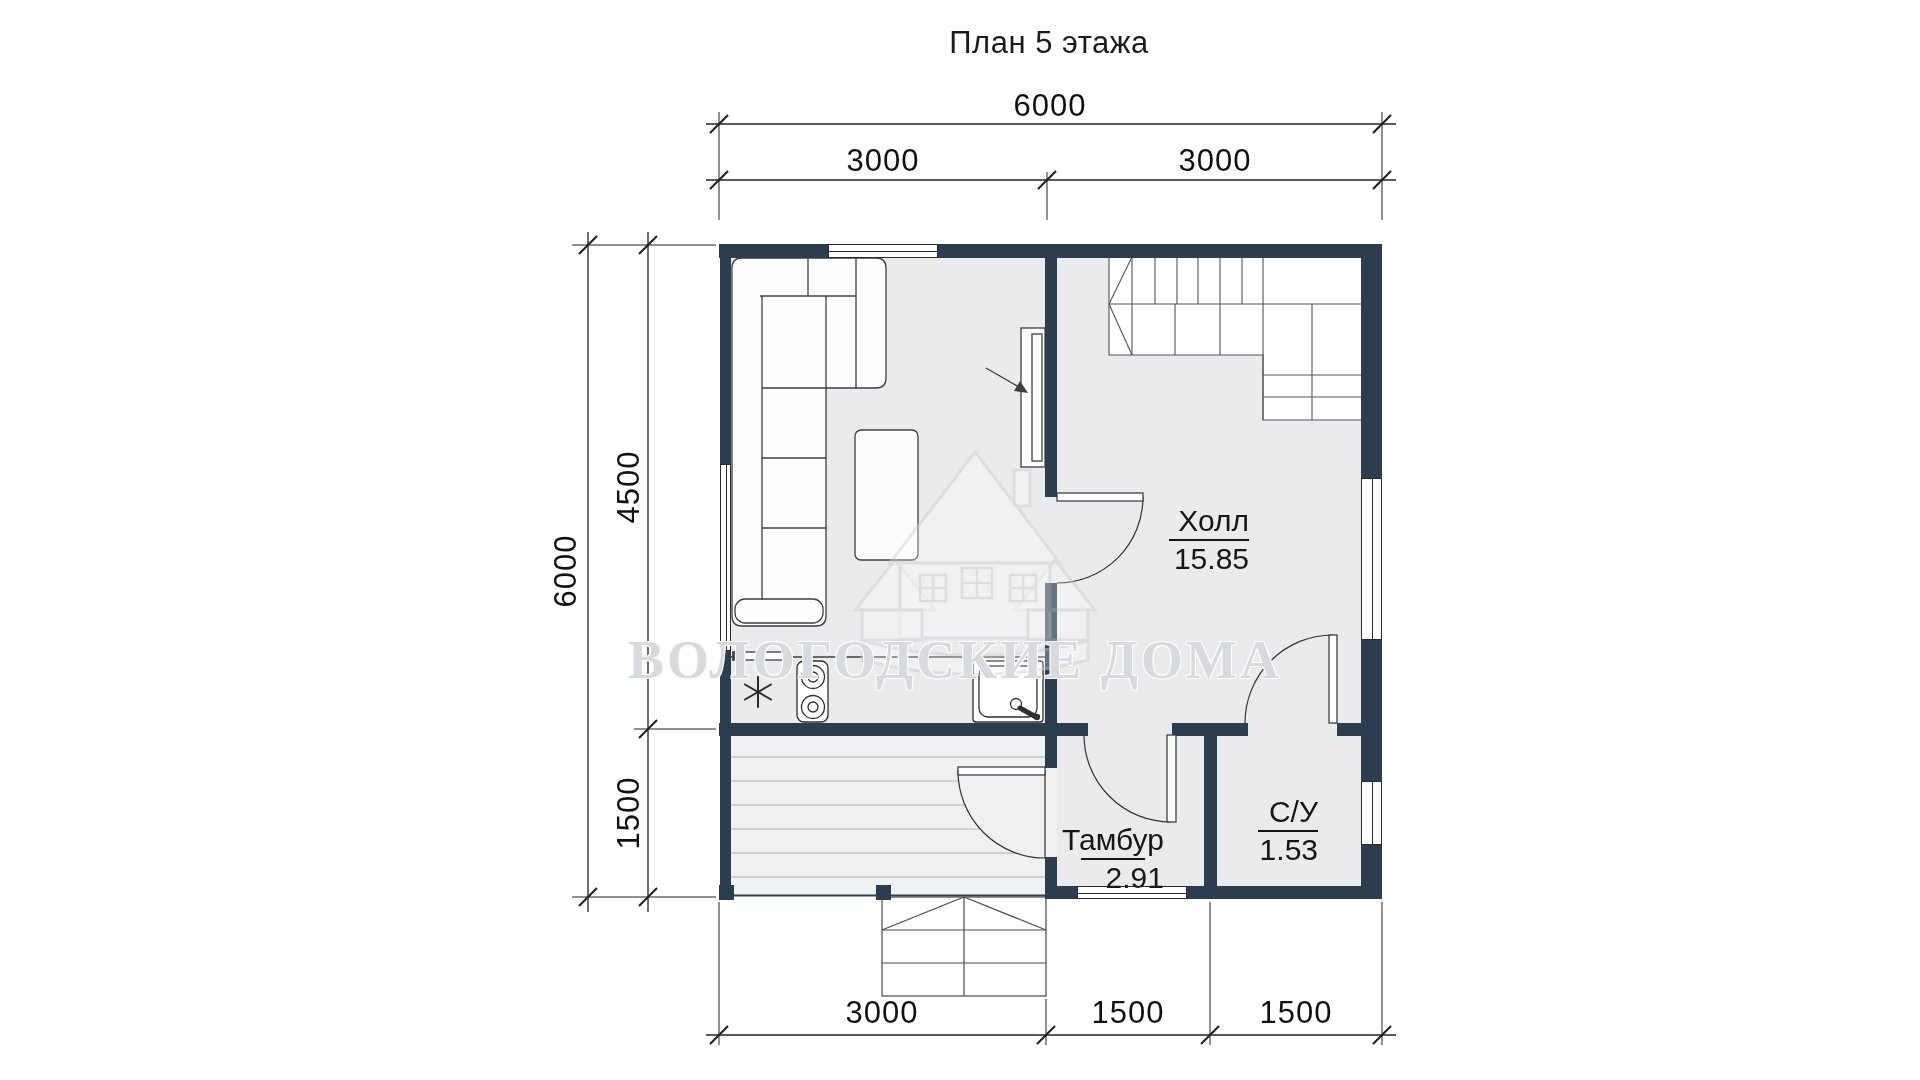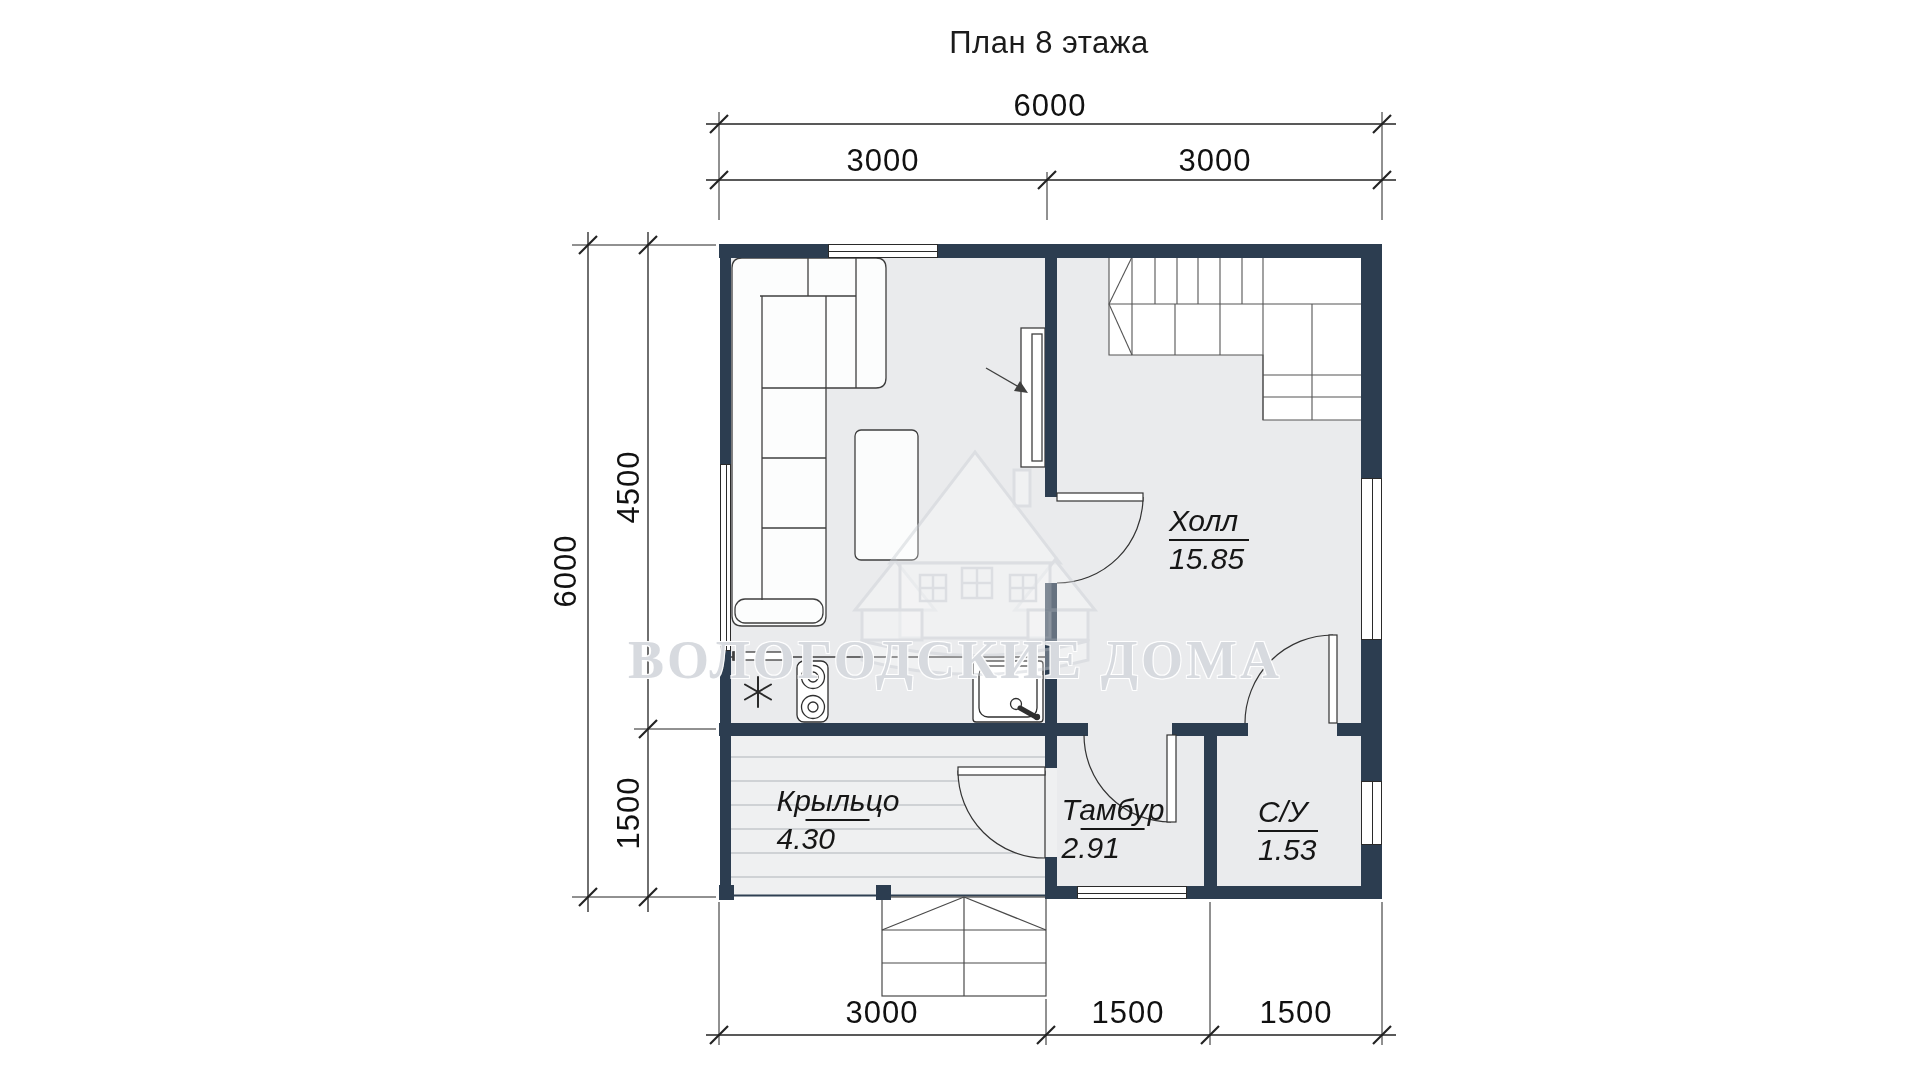--- a/index.html
+++ b/index.html
@@ -26,22 +26,22 @@
   .title {
     position:absolute; left:1049px; top:43px; transform:translate(-50%,-50%);
     font-size:31px; color:#1b1b1b; letter-spacing:0.5px; white-space:nowrap;
   }
   .dimtext {
     position:absolute; transform:translate(-50%,-50%);
     font-size:31px; color:#111; letter-spacing:1px; white-space:nowrap;
   }
   .dimtext.vert { transform:translate(-50%,-50%) rotate(-90deg); }
   .rlabel {
-    position:absolute; transform:translateX(-50%); text-align:left;
-    font-size:30px; line-height:32px; color:#161616; white-space:nowrap; z-index:8;font-style:italic;
+    position:absolute; transform:translateX(-50%); text-align:right;
+    font-size:30px; line-height:32px; color:#161616; white-space:nowrap; z-index:8;
   }
   .rline { border-top:2px solid #161616; margin:2px auto 2px; height:0; }
   #watermark-layer { position:absolute; left:0; top:0; width:1522px; height:1080px; pointer-events:none;text-align:center; }
   .wm-text {
     position:absolute; left:955px; top:660px; transform:translate(-50%,-50%);
     font-family:"Liberation Serif", serif; font-weight:bold; font-size:54px;
     letter-spacing:3px; color:rgba(208,212,217,0.85); white-space:nowrap;
     text-shadow:1px 1px 0 rgba(255,255,255,0.95), -1px -1px 0 rgba(255,255,255,0.95),
                 1px -1px 0 rgba(255,255,255,0.9), -1px 1px 0 rgba(255,255,255,0.9);
   }
@@ -265,45 +265,40 @@
           <rect x="1010" y="575" width="26" height="26"></rect>
             <line x1="1023" y1="575" x2="1023" y2="601"></line>
             <line x1="1010" y1="588" x2="1036" y2="588"></line>
         </g>
         <path d="M 862 641 Q 975 670 1088 641 L 1088 660 Q 975 689 862 660 Z"></path>
       </g>
     </svg>
     <div class="wm-text">ВОЛОГОДСКИЕ ДОМА</div>
   </div>
 
-  <div class="title txt">План 8 этажа</div>
+  <div class="title txt">План 5 этажа</div>
 
   <div class="dimtext" style="left:1050px;top:106px;">6000</div>
   <div class="dimtext" style="left:883px;top:161px;">3000</div>
   <div class="dimtext" style="left:1215px;top:161px;">3000</div>
 
   <div class="dimtext vert" style="left:566px;top:571px;">6000</div>
   <div class="dimtext vert" style="left:629px;top:487px;">4500</div>
   <div class="dimtext vert" style="left:629px;top:813px;">1500</div>
 
   <div class="dimtext" style="left:882px;top:1013px;">3000</div>
   <div class="dimtext" style="left:1128px;top:1013px;">1500</div>
   <div class="dimtext" style="left:1296px;top:1013px;">1500</div>
 
   <div class="rlabel" style="left:1209px;top:505px;">
     <div>Холл</div>
     <div class="rline" style="width:80px;"></div>
     <div>15.85</div>
   </div>
-  <div class="rlabel" style="left:838px;top:785px;">
-    <div>Крыльцо</div>
-    <div class="rline" style="width:64px;"></div>
-    <div>4.30</div>
-  </div>
-  <div class="rlabel" style="left:1113px;top:794px;">
+  <div class="rlabel" style="left:1113px;top:824px;">
     <div>Тамбур</div>
     <div class="rline" style="width:64px;"></div>
     <div>2.91</div>
   </div>
   <div class="rlabel" style="left:1288px;top:796px;">
     <div>С/У</div>
     <div class="rline" style="width:60px;"></div>
     <div>1.53</div>
   </div>
 

